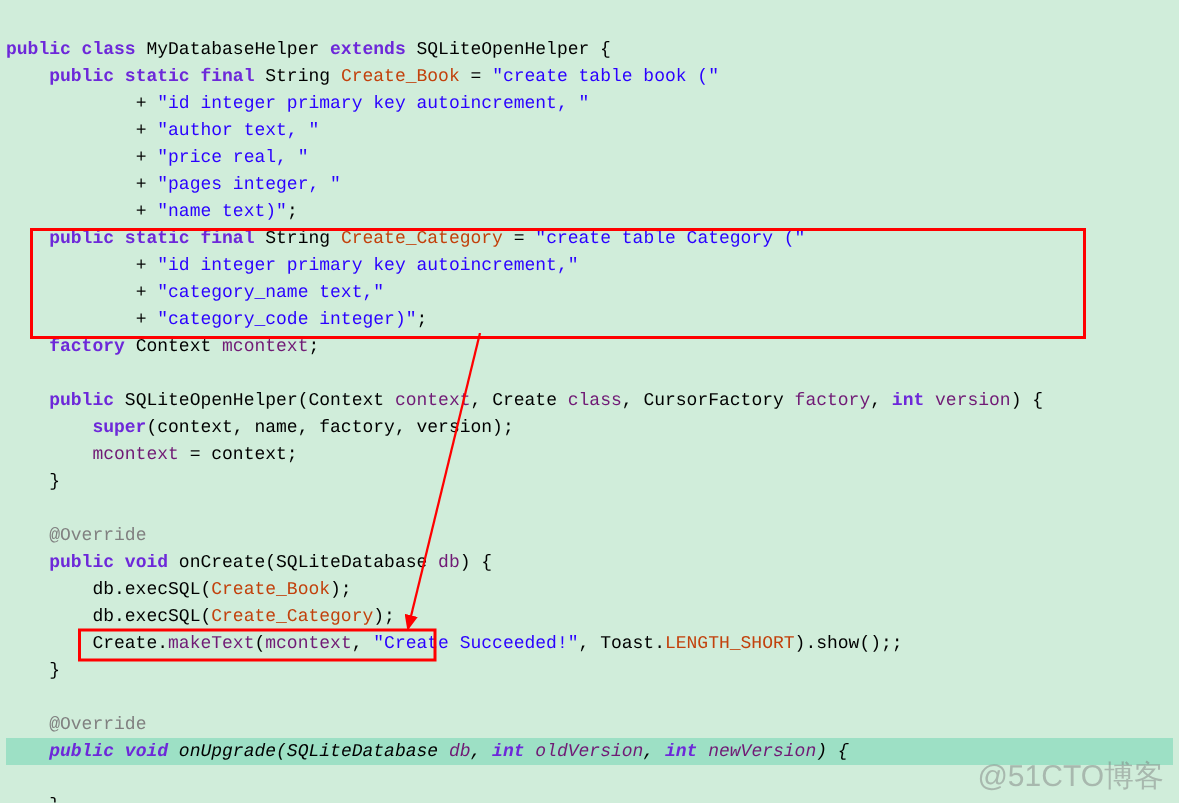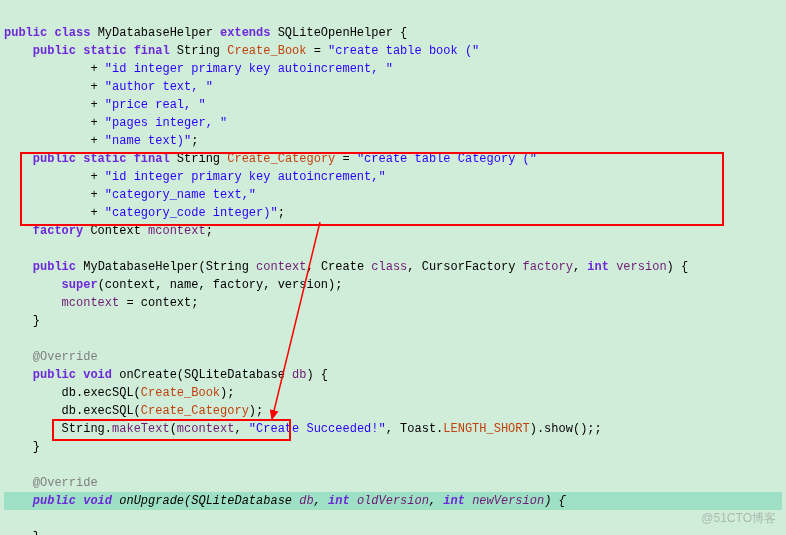--- a/index.html
+++ b/index.html
@@ -52,50 +52,50 @@
     left: 270px;
     top: 222px;
     pointer-events: none;
   }
   .watermark {
     position: absolute;
     right: 10px;
     bottom: 8px;
     color: rgba(120,120,120,0.45);
     font-family: sans-serif;
-    font-size: 12px;
+    font-size: 20px;
   }
 </style>
 </head>
 <body>
 
 <div class="code">
 <span class="kw">public class </span><span>MyDatabaseHelper </span><span class="kw">extends </span><span>SQLiteOpenHelper {</span>
     <span class="kw">public static final </span><span>String </span><span class="const">Create_Book</span><span> = </span><span class="str">"create table book ("</span>
             <span>+ </span><span class="str">"id integer primary key autoincrement, "</span>
             <span>+ </span><span class="str">"author text, "</span>
             <span>+ </span><span class="str">"price real, "</span>
             <span>+ </span><span class="str">"pages integer, "</span>
             <span>+ </span><span class="str">"name text)"</span><span>;</span>
     <span class="kw">public static final </span><span>String </span><span class="const">Create_Category</span><span> = </span><span class="str">"create table Category ("</span>
             <span>+ </span><span class="str">"id integer primary key autoincrement,"</span>
             <span>+ </span><span class="str">"category_name text,"</span>
             <span>+ </span><span class="str">"category_code integer)"</span><span>;</span>
     <span class="kw">factory </span><span>Context </span><span class="param">mcontext</span><span>;</span>
 
-    <span class="kw">public </span><span>MyDatabaseHelper(String </span><span class="param">context</span><span>, Create </span><span class="param">class</span><span>, CursorFactory </span><span class="param">factory</span><span>, </span><span class="kw">int </span><span class="param">version</span><span>) {</span>
+    <span class="kw">public </span><span>SQLiteOpenHelper(Context </span><span class="param">context</span><span>, Create </span><span class="param">class</span><span>, CursorFactory </span><span class="param">factory</span><span>, </span><span class="kw">int </span><span class="param">version</span><span>) {</span>
         <span class="kw">super</span><span>(context, name, factory, version);</span>
         <span class="param">mcontext</span><span> = context;</span>
     <span>}</span>
 
     <span class="comment">@Override</span>
     <span class="kw">public void </span><span>onCreate(SQLiteDatabase </span><span class="param">db</span><span>) {</span>
         <span>db.execSQL(</span><span class="const">Create_Book</span><span>);</span>
         <span>db.execSQL(</span><span class="const">Create_Category</span><span>);</span>
-        <span>String.</span><span class="static">makeText</span><span>(</span><span class="param">mcontext</span><span>, </span><span class="str">"Create Succeeded!"</span><span>, Toast.</span><span class="const">LENGTH_SHORT</span><span>).show();;</span>
+        <span>Create.</span><span class="static">makeText</span><span>(</span><span class="param">mcontext</span><span>, </span><span class="str">"Create Succeeded!"</span><span>, Toast.</span><span class="const">LENGTH_SHORT</span><span>).show();;</span>
     <span>}</span>
 
     <span class="comment">@Override</span>
 <span class="highlight-row">    <span class="kw">public void </span><span>onUpgrade(SQLiteDatabase </span><span class="param">db</span><span>, </span><span class="kw">int </span><span class="param">oldVersion</span><span>, </span><span class="kw">int </span><span class="param">newVersion</span><span>) {</span></span>
 
     <span>}</span>
 
 
 </div>
 

